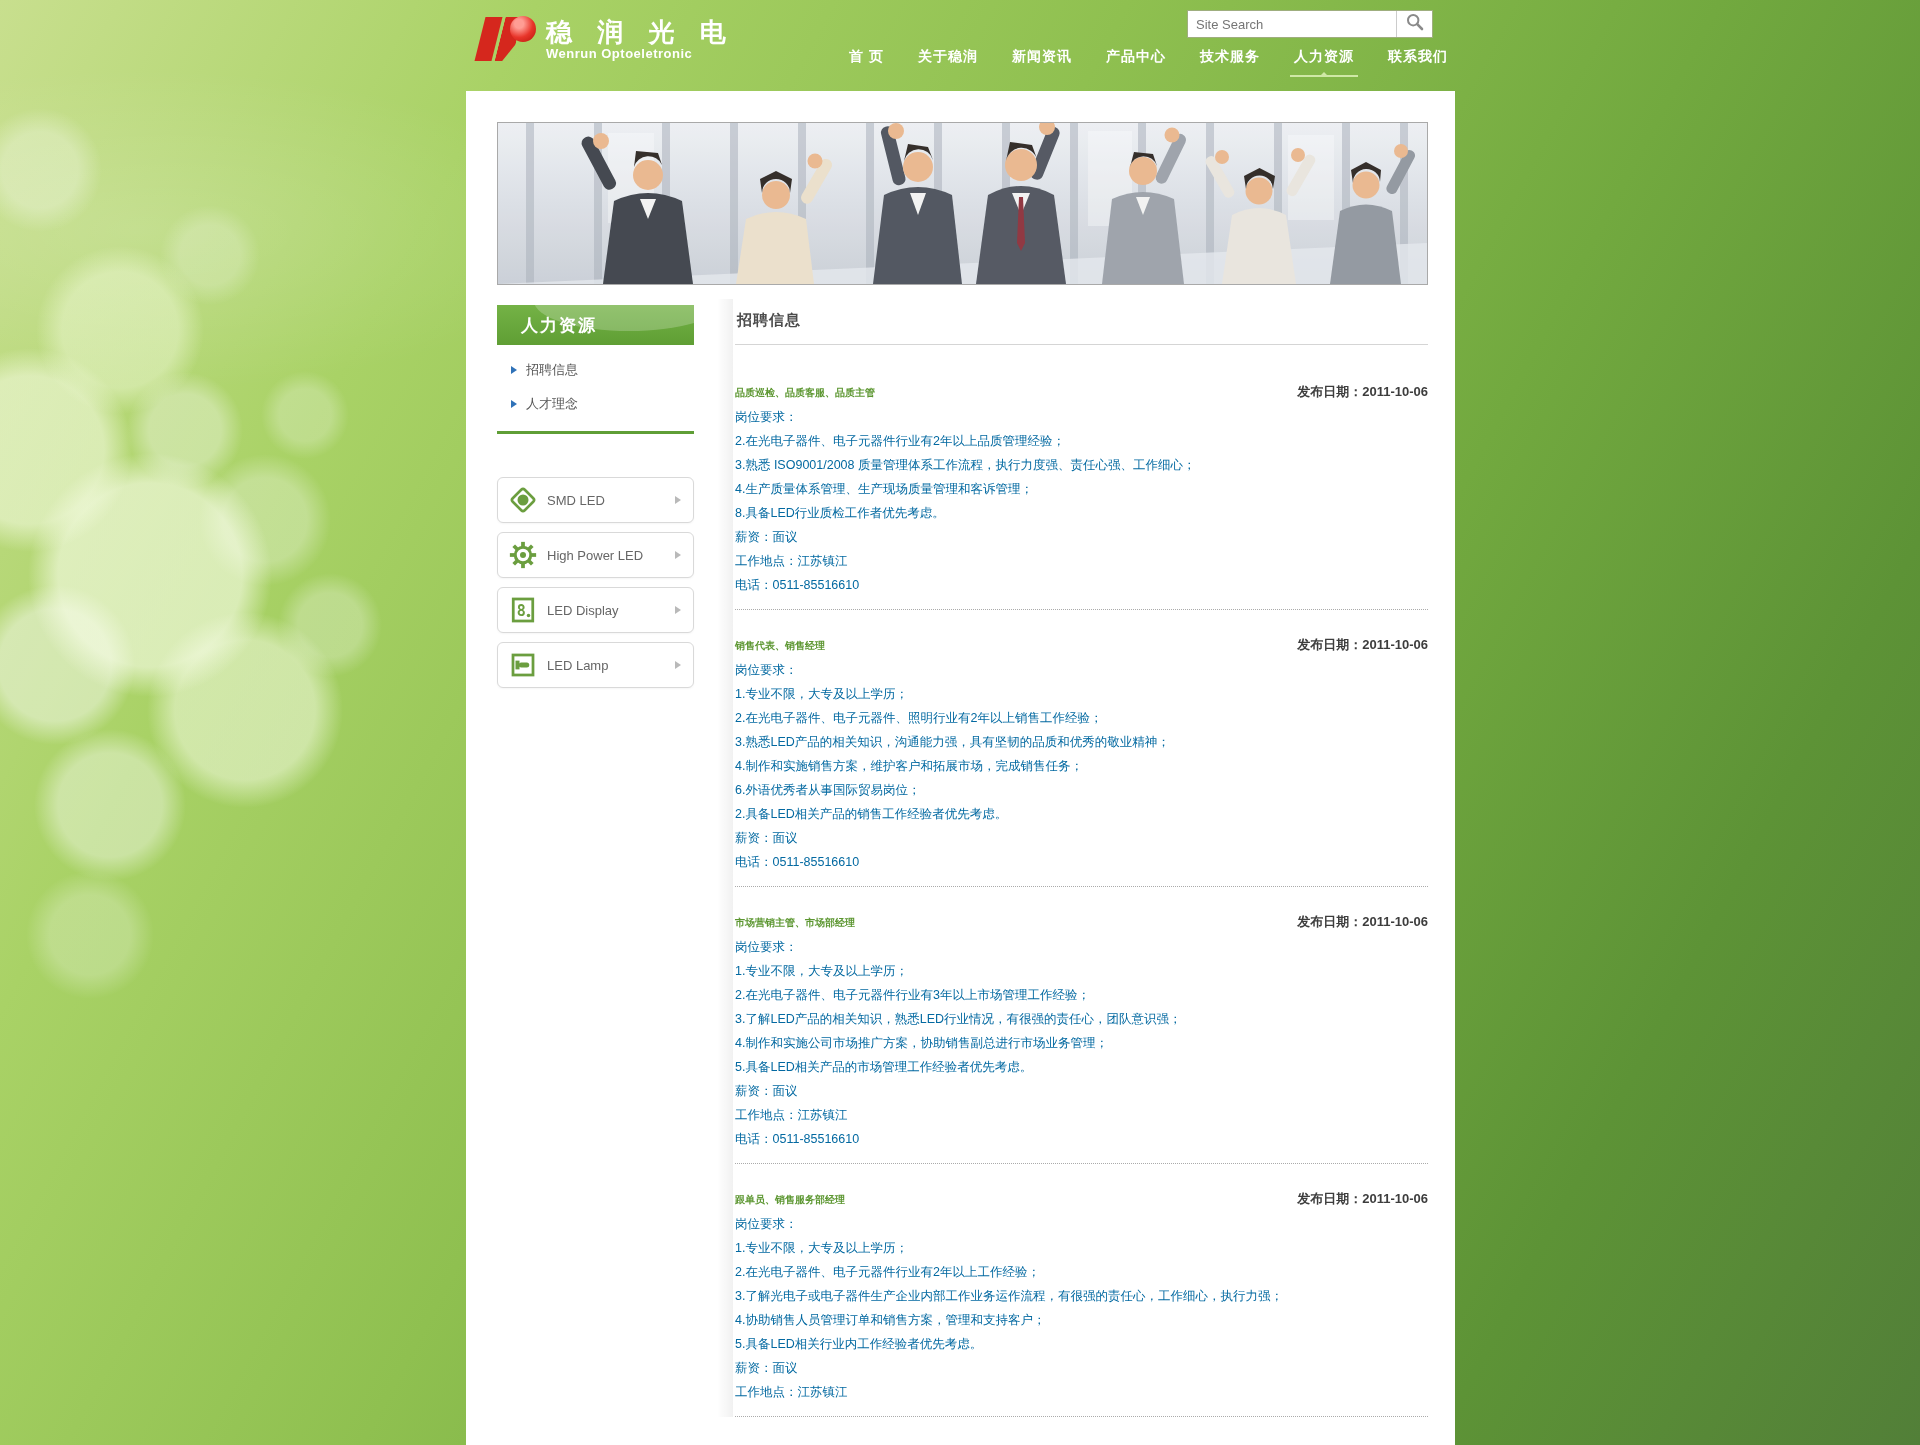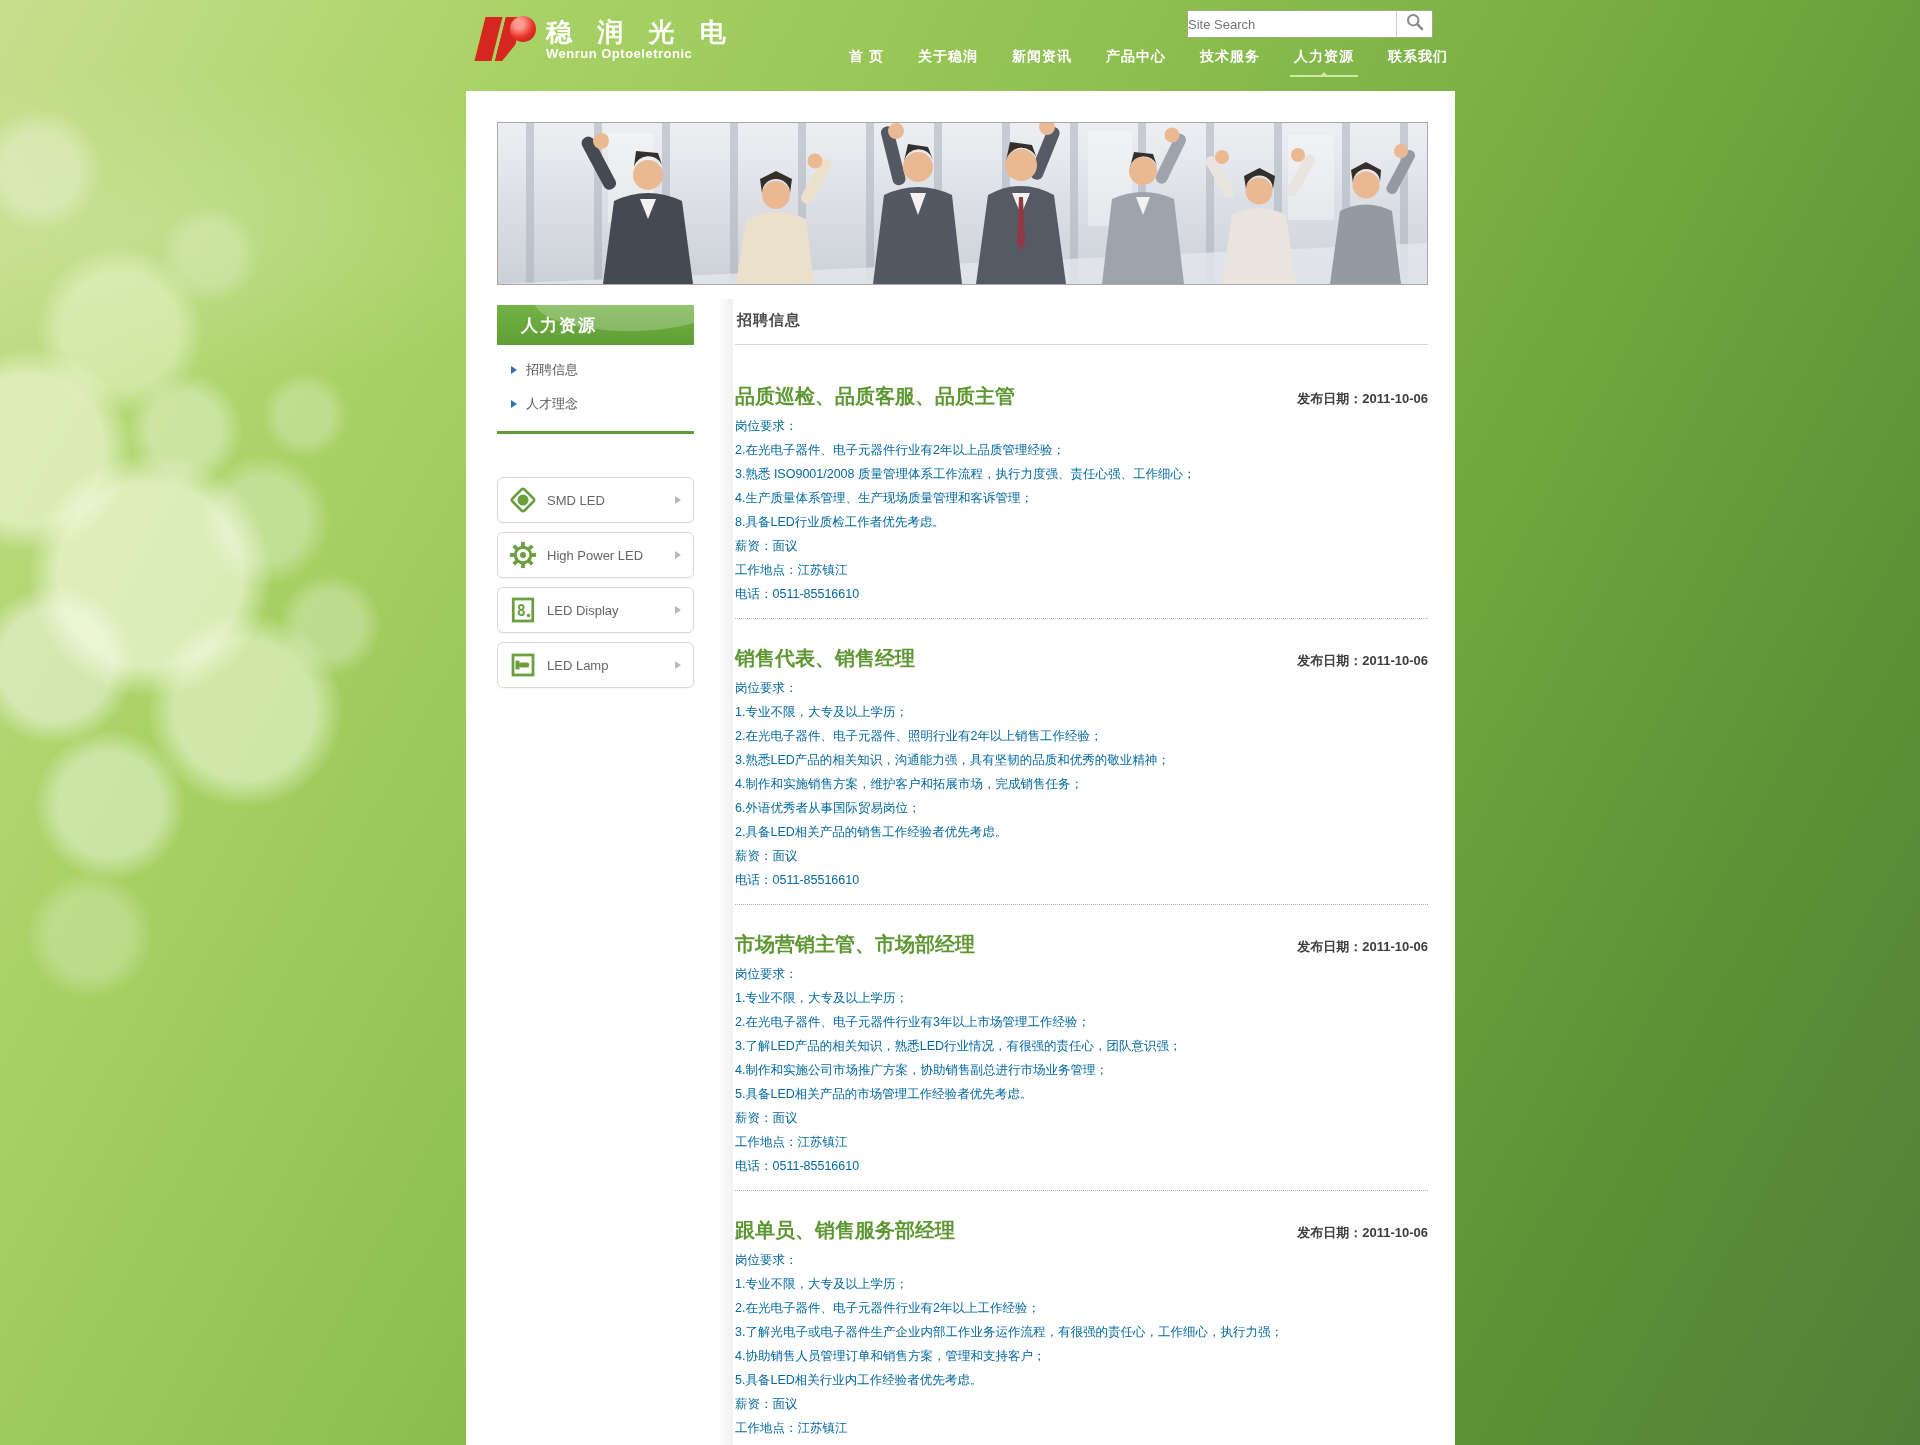--- a/index.html
+++ b/index.html
@@ -36,21 +36,21 @@
   .logo-ball {
     position:absolute; right:0; top:4px; width:26px; height:26px; border-radius:50%;
     background:radial-gradient(circle at 35% 30%, #ff9d94 0 18%, #e8352a 55%, #b51408 100%);
   }
   .logo-text { color:#fff; }
   .logo-cn { font-size:26px; font-weight:bold; letter-spacing:9px; line-height:28px; white-space:nowrap; }
   .logo-en { font-size:13px; font-weight:bold; letter-spacing:.5px; }
 
   .search { position:absolute; left:1187px; top:10px; width:246px; height:28px; display:flex; background:#fff; border:1px solid #9fae7f; }
   .search input {
-    flex:1; border:none; outline:none; padding:0 0; font-size:13px; color:#333;
+    flex:1; border:none; outline:none; padding:0 8px; font-size:13px; color:#333;
     font-family:"Liberation Sans","DejaVu Sans",sans-serif;
   }
   .search-btn { width:36px; background:#fff; border-left:1px solid #ccc; display:flex; align-items:center; justify-content:center; cursor:pointer; }
 
   .nav { position:absolute; right:472px; top:48px; display:flex; gap:34px; }
   .nav-item { color:#fff; font-size:14px; font-weight:bold; white-space:nowrap; position:relative; cursor:pointer; letter-spacing:1px; }
   .nav-item.active::after {
     content:''; position:absolute; left:-4px; right:-4px; bottom:-11px; height:2px; background:#cfe8a6;
   }
   .nav-item.active::before {
@@ -100,21 +100,21 @@
   .main::before {
     content:''; position:absolute; left:-18px; top:-6px; bottom:0; width:16px;
     background:linear-gradient(to right, rgba(0,0,0,0), rgba(0,0,0,.055));
   }
   .main-title-row { padding:6px 0 14px 2px; border-bottom:1px solid #d5d5d5; }
   .main-title { font-size:15px; font-weight:bold; color:#4c4c4c; letter-spacing:1px; }
 
   .jobs { margin-top:12px; }
   .job { padding:26px 0 12px; border-bottom:1px dotted #ababab; }
   .job-head { display:flex; justify-content:space-between; align-items:baseline; margin-bottom:4px; }
-  .job-title { font-size:20px; font-weight:bold; color:#5d9732; }
+  .job-title { font-size:10px; font-weight:bold; color:#5d9732; }
   .job-date { font-size:13px; font-weight:bold; color:#3d3d3d; }
   .job-line { font-size:12.5px; color:#0369a1; line-height:24px; }
 </style>
 </head>
 <body>
 
 <div class="logo">
   <div class="logo-mark">
     <div class="logo-bar1"></div>
       <div class="logo-bar2"></div>

